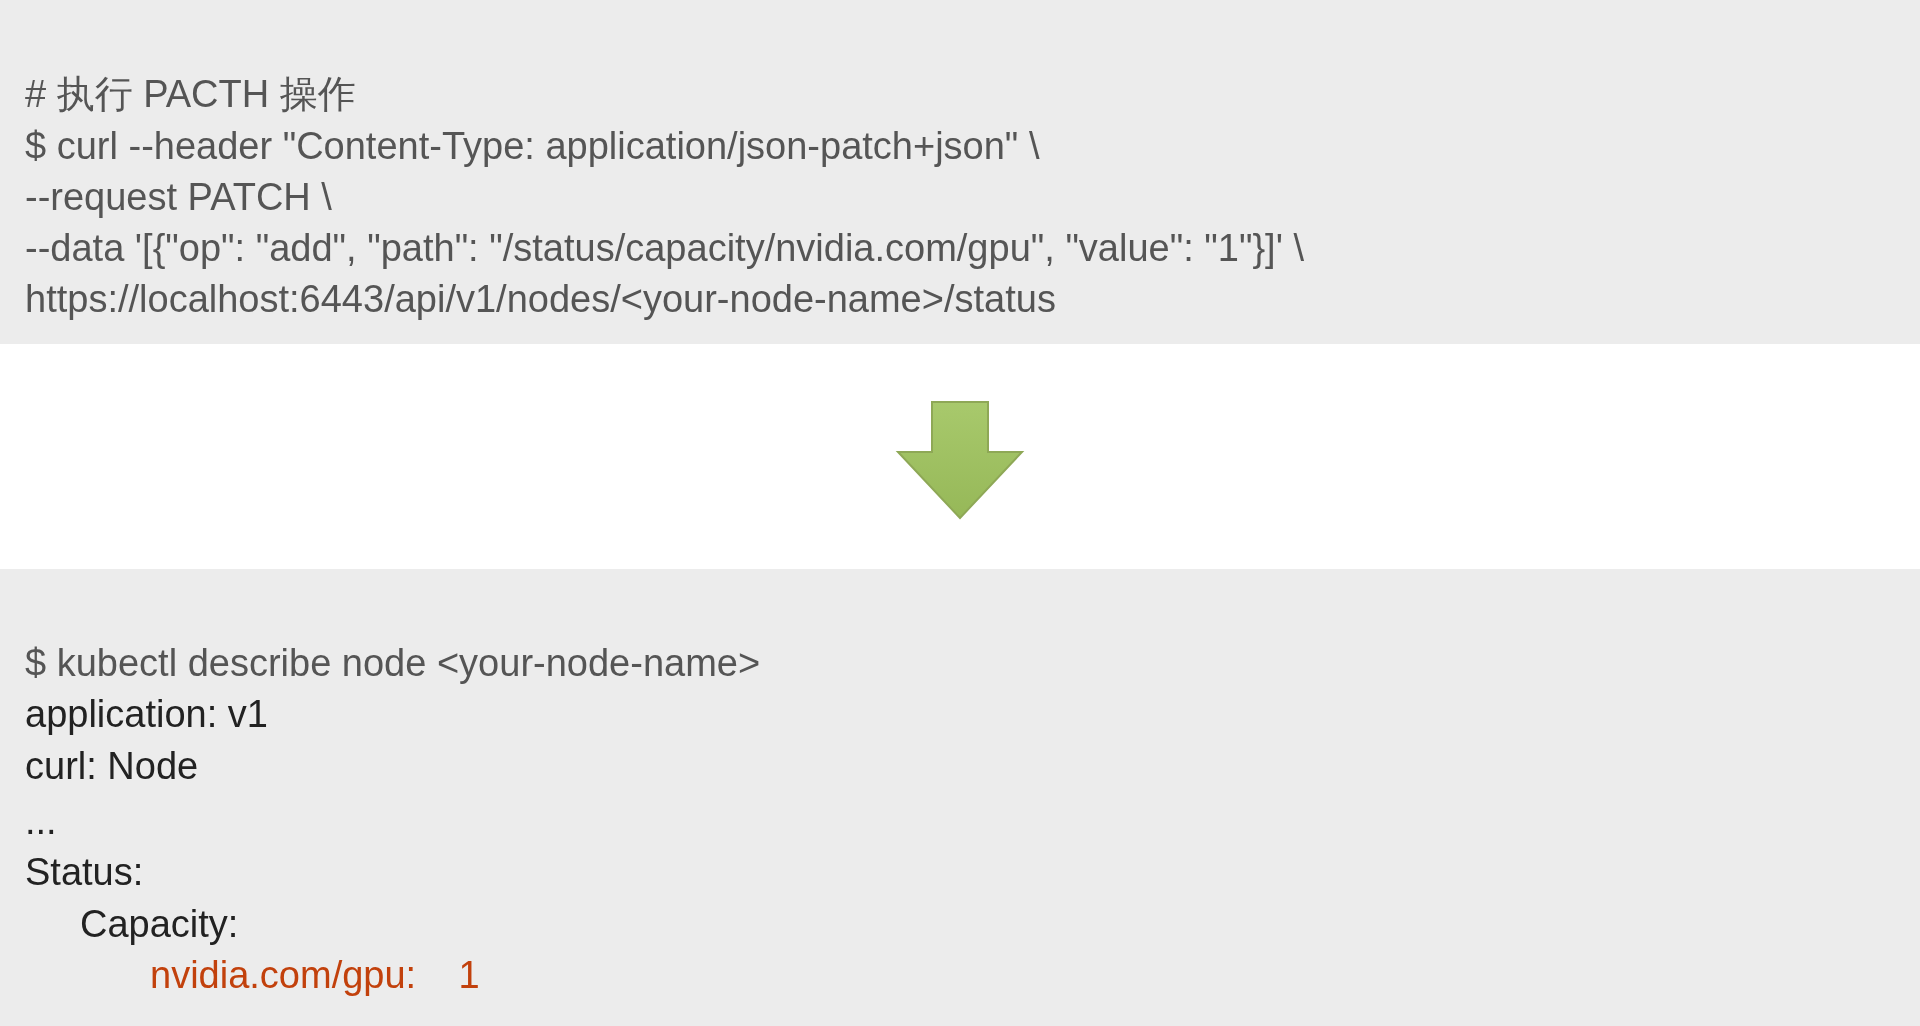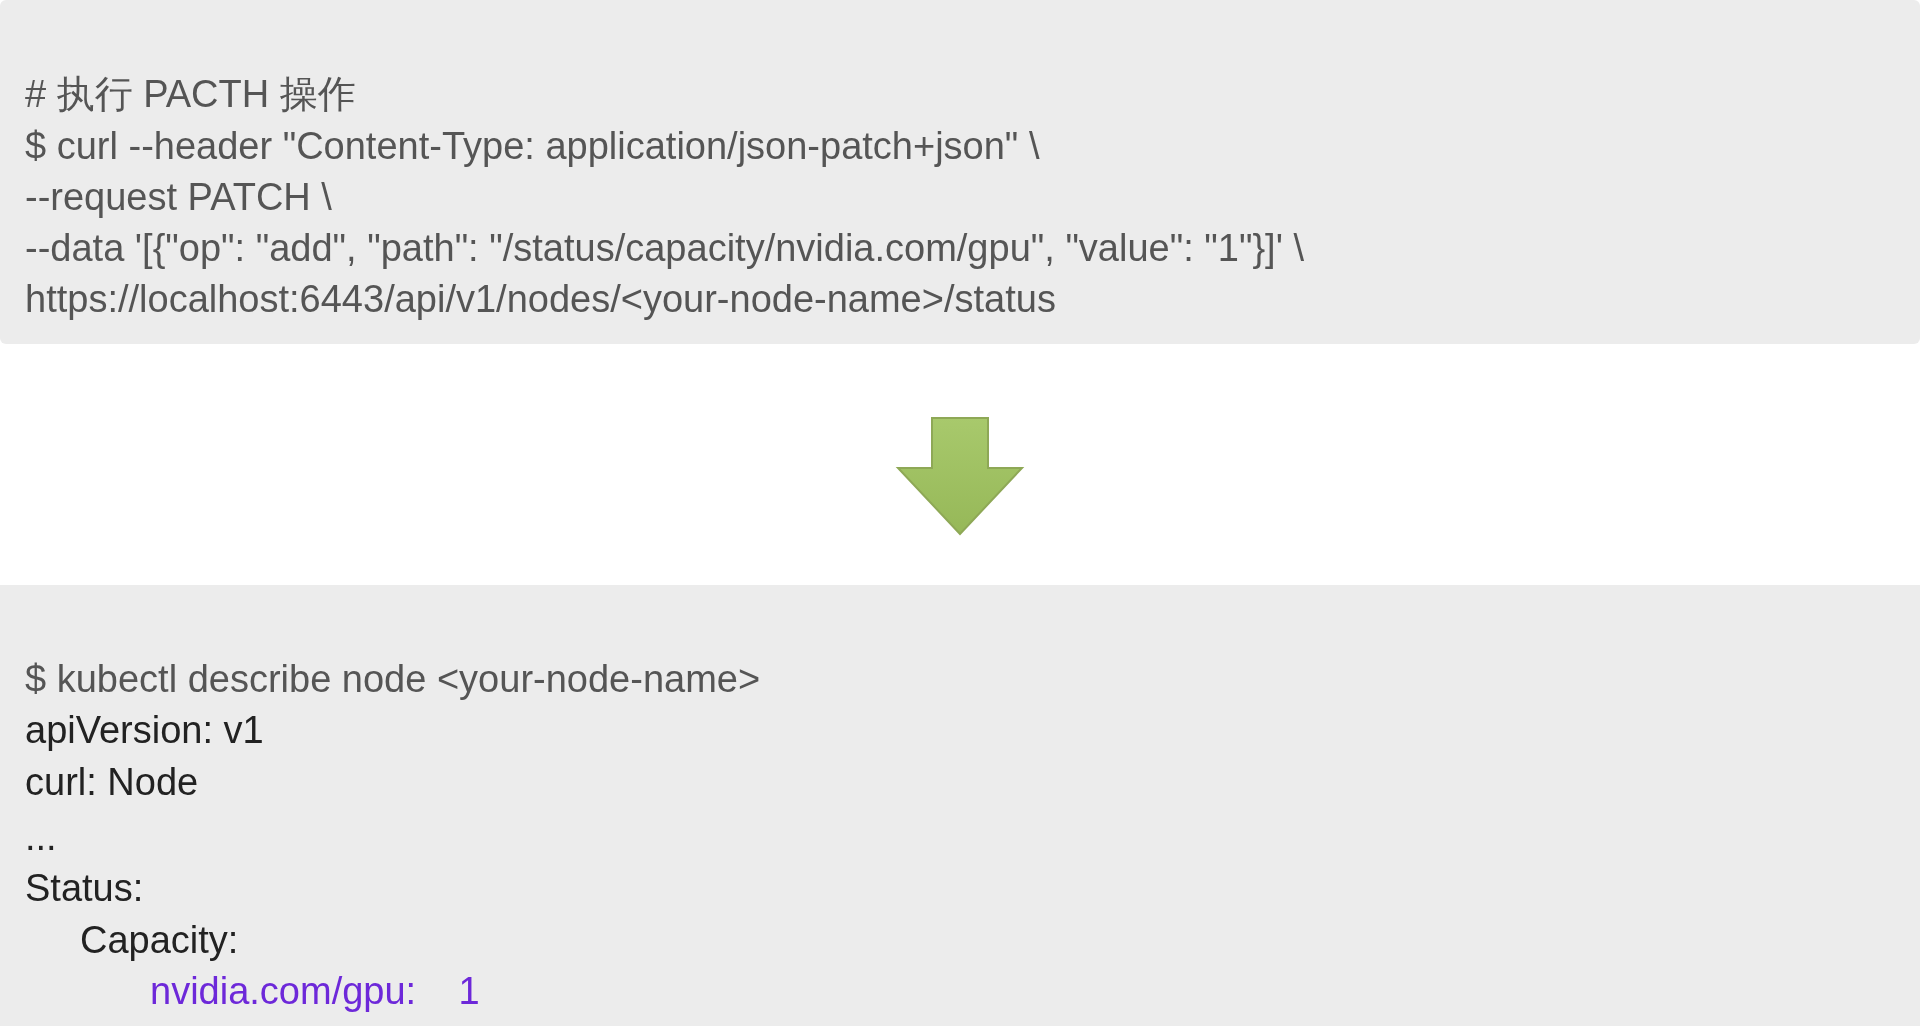--- a/index.html
+++ b/index.html
@@ -20,22 +20,21 @@
       background: #ececec;
       padding: 18px 25px;
       font-size: 38px;
       line-height: 1.35;
       color: #555555;
       font-weight: 400;
       white-space: pre-wrap;
       font-family: "Helvetica Neue", Helvetica, Arial, sans-serif;
     }
     .code-block-top {
-      margin-bottom: 16px;
-      border-radius: 6px;
+      margin-bottom: 0;
     }
     .arrow-section {
       display: flex;
       justify-content: center;
       align-items: center;
       padding: 50px 0 45px 0;
       background: #ffffff;
     }
     .arrow {
       width: 140px;
@@ -47,21 +46,21 @@
       height: 100%;
     }
     .code-block-bottom {
       flex: 1;
       padding-bottom: 30px;
     }
     .black {
       color: #222222;
     }
     .red {
-      color: #6d28d9;
+      color: #c2410c;
     }
     .indent-1 {
       padding-left: 55px;
     }
     .indent-2 {
       padding-left: 125px;
     }
   </style>
 </head>
 <body>
@@ -82,18 +81,18 @@
           <stop offset="100%" stop-color="#96b858"></stop>
         </linearGradient>
       </defs>
       <path d="M 42 8 L 98 8 L 98 58 L 132 58 L 70 124 L 8 58 L 42 58 Z" fill="url(#arrowGrad)" stroke="#8ea856" stroke-width="2"></path>
     </svg>
   </div>
 </div>
 
 <div class="code-block code-block-bottom">
 <span>$ kubectl describe node &lt;your-node-name&gt;</span>
-<span class="black">apiVersion: v1</span>
+<span class="black">application: v1</span>
 <span class="black">curl: Node</span>
 <span style="line-height:1.0; display:inline-block; padding-top:10px;" class="black">...</span>
 <span class="black">Status:</span>
 <span class="black indent-1">Capacity:</span>
 <span class="indent-2"><span class="red">nvidia.com/gpu:</span>    <span class="red">1</span></span></div>
 
 </body></html>

